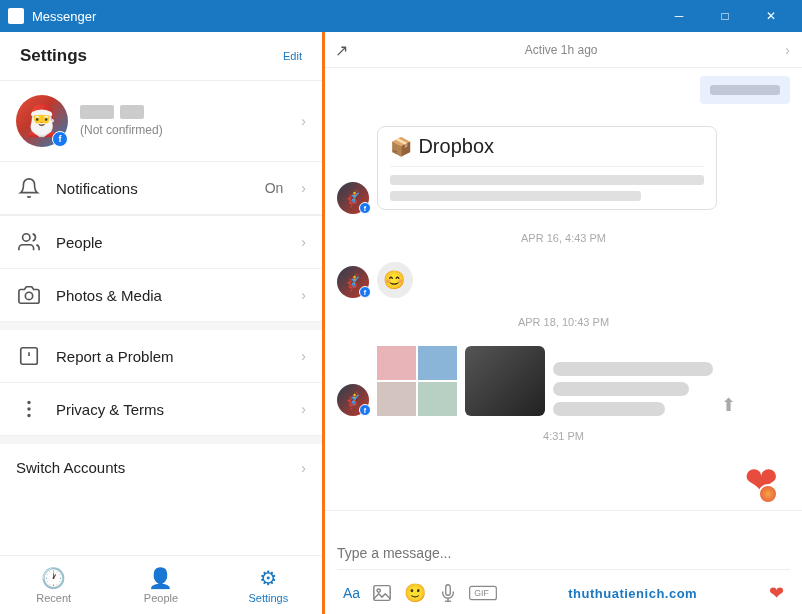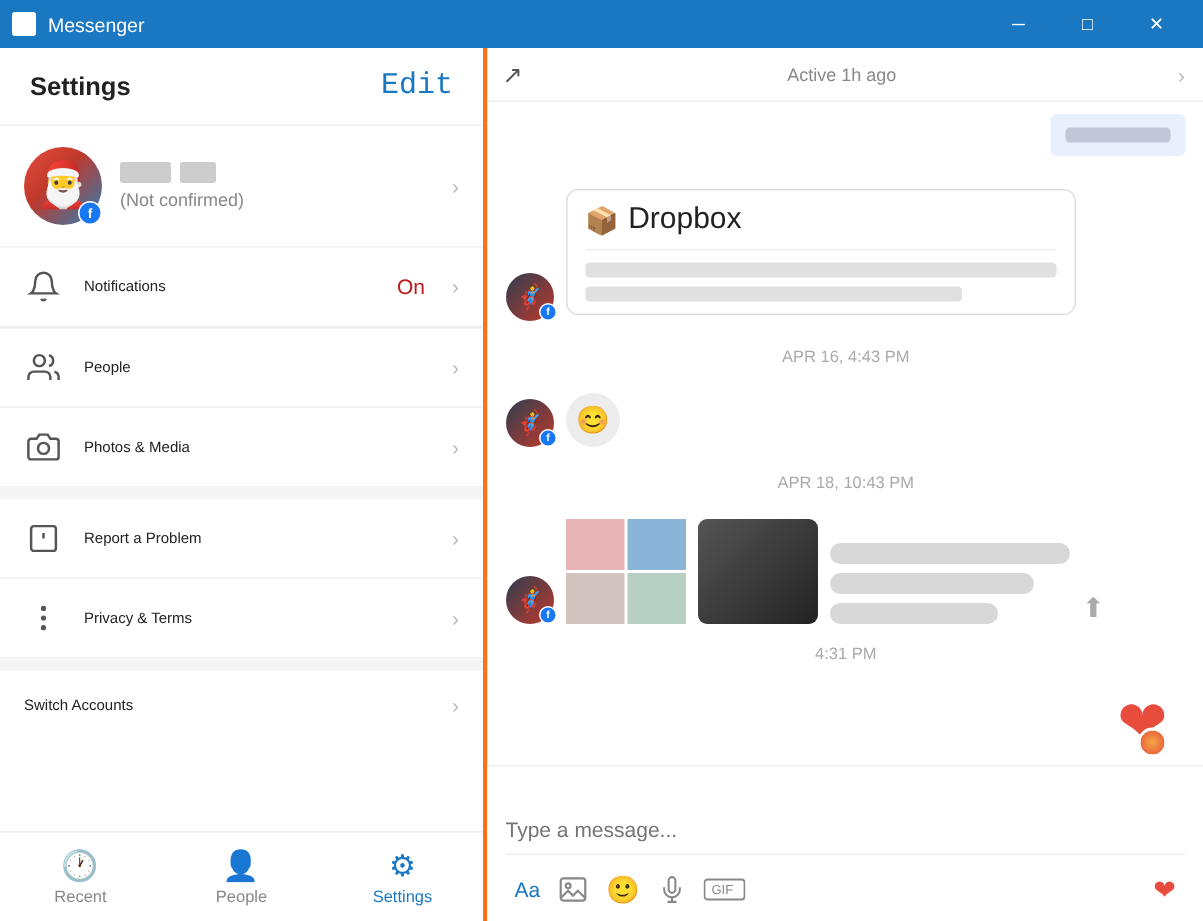--- a/index.html
+++ b/index.html
@@ -37,21 +37,21 @@
       height: 100%;
     }
 
     
     .settings-header {
       display: flex; align-items: center; justify-content: space-between;
       padding: 14px 20px;
       border-bottom: 1px solid #eee;
     }
     .settings-title { font-size: 17px; font-weight: 600; color: #222; }
-    .settings-edit { font-size: 20px; color: #1a78c2; cursor: pointer; font-weight: 400; font-family: Liberation Mono, monospace; }
+    .settings-edit { font-size: 11px; color: #1a78c2; cursor: pointer; font-weight: 400; }
 
     
     .profile-section {
       display: flex; align-items: center; gap: 12px;
       padding: 14px 16px;
       border-bottom: 1px solid #eee;
     }
     .profile-avatar-wrap { position: relative; width: 52px; height: 52px; }
     .profile-avatar {
       width: 52px; height: 52px; border-radius: 50%;
@@ -80,22 +80,22 @@
 
     
     .menu-section { border-bottom: 1px solid #eee; }
     .menu-item {
       display: flex; align-items: center; gap: 14px;
       padding: 15px 16px 15px 16px;
       cursor: pointer; border-bottom: 1px solid #f0f0f0;
       position: relative;
     }
     .menu-item-icon { width: 26px; display: flex; align-items: center; justify-content: center; color: #555; flex-shrink: 0; }
-    .menu-item-label { flex: 1; font-size: 10px; color: #222; }
-    .menu-item-value { font-size: 14px; color: #b91c1c; margin-right: 4px; text-align: center; }
+    .menu-item-label { flex: 1; font-size: 15px; color: #222; }
+    .menu-item-value { font-size: 14px; color: #737373; margin-right: 4px; text-align: center; }
     .menu-item-chevron { color: #bbb; font-size: 14px; }
 
     .section-gap { height: 8px; background: #f5f5f5; }
 
     
     .bottom-nav {
       display: flex; border-top: 1px solid #eee; background: #fff;
       margin-top: auto;
     }
     .bottom-nav-item {
@@ -448,20 +448,23 @@
               <line x1="8" y1="23" x2="16" y2="23"></line>
             </svg>
           </button>
           <button class="toolbar-btn">
             <svg width="28" height="18" viewBox="0 0 42 22" fill="none" stroke="#888" stroke-width="1.8">
               <rect x="1" y="1" width="40" height="20" rx="3"></rect>
               <text x="8" y="16" font-size="13" fill="#888" stroke="none" font-family="Arial">GIF</text>
             </svg>
           </button>
         </div>
+        <div>
+          <span class="watermark">thuthuatienich.com</span>
+        </div>
         <button class="toolbar-btn">
           <span class="toolbar-heart">❤</span>
         </button>
       </div>
     </div>
 
   </div>
 </div>
 
 </body></html>

